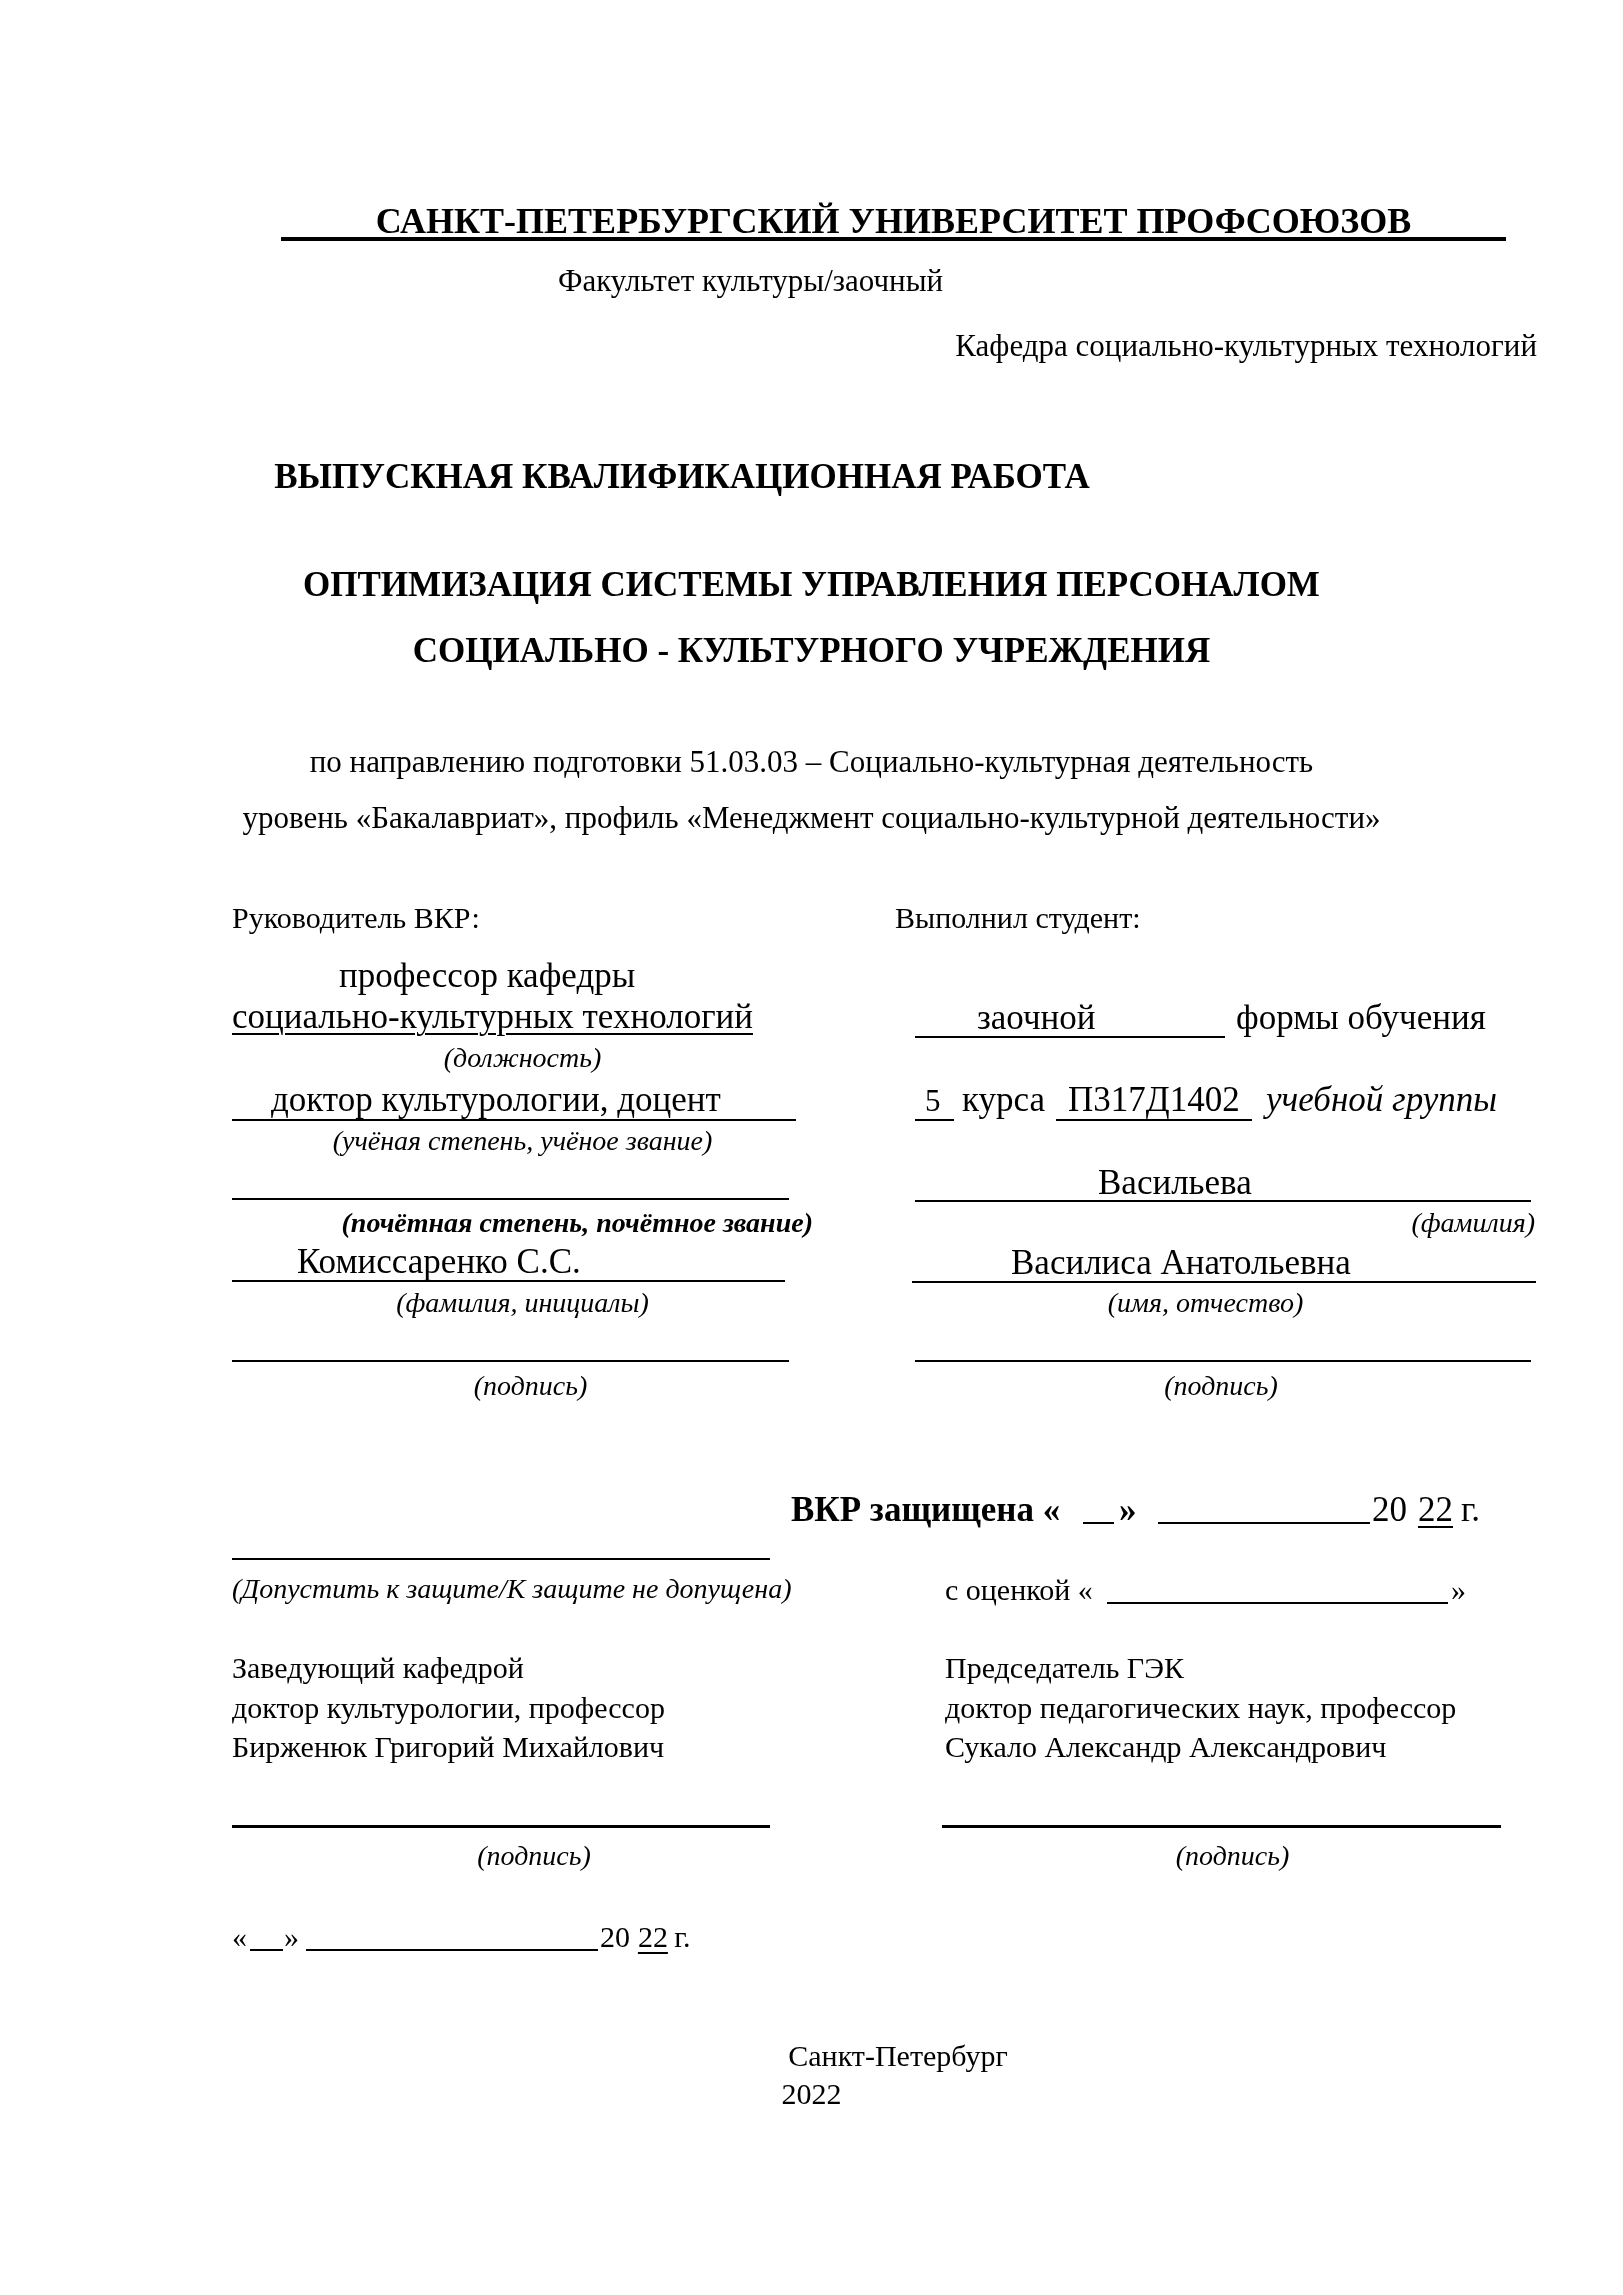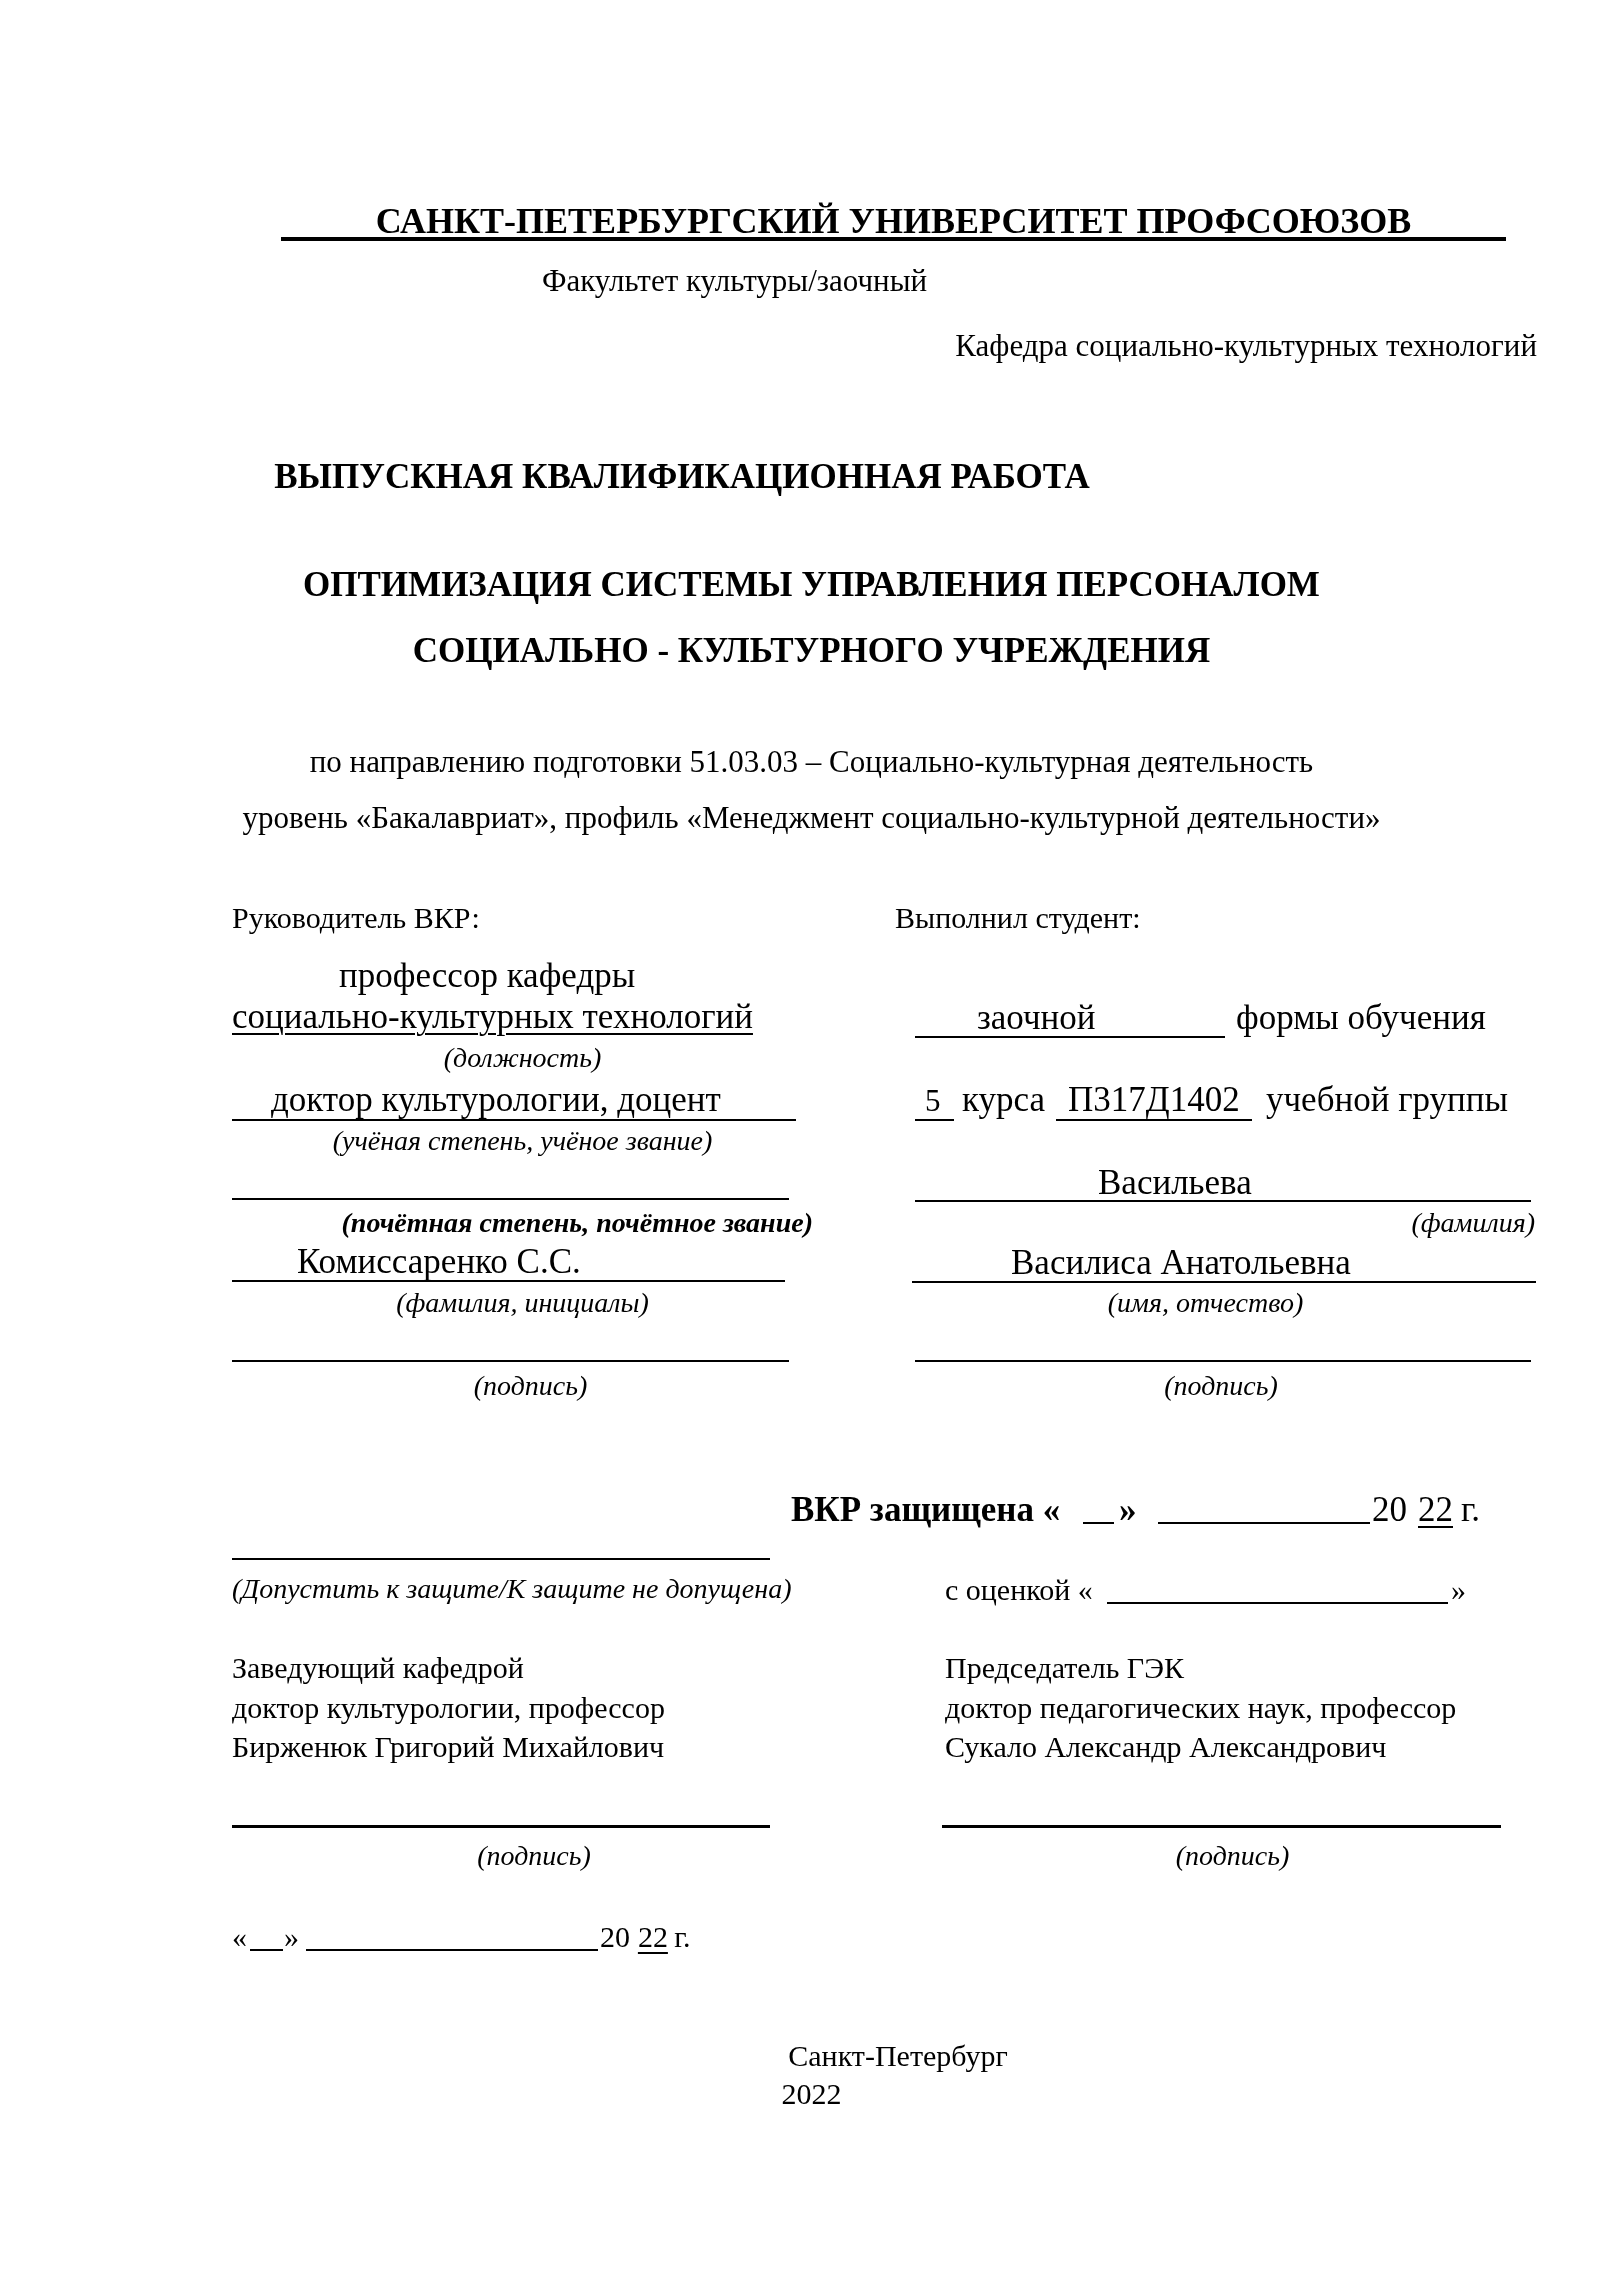--- a/index.html
+++ b/index.html
@@ -17,21 +17,21 @@
   .f36i { font-size: 28px; font-style: italic; }
 </style>
 </head>
 <body>
 
 <div class="abs b f46" style="left:281px; top:203px; width:1225px; text-align:center;">
   <span>САНКТ-ПЕТЕРБУРГСКИЙ УНИВЕРСИТЕТ ПРОФСОЮЗОВ</span>
 </div>
 <div class="line" style="left:281px; top:237px; width:1225px; height:3.9px;"></div>
 
-<div class="abs f40 center" style="left:0; top:265px; width:1469px; padding-left:0;">
+<div class="abs f40 center" style="left:0; top:265px; width:1469px; padding-left:16px;">
   <span style="position:relative; left:0;">Факультет культуры/заочный</span>
 </div>
 
 <div class="abs f40" style="right:86px; top:330px;">
   <span>Кафедра социально-культурных технологий</span>
 </div>
 
 <div class="abs b f44 center" style="left:0; top:459px; width:1364px;">
   <span>ВЫПУСКНАЯ КВАЛИФИКАЦИОННАЯ РАБОТА</span>
 </div>
@@ -105,21 +105,21 @@
 <div class="abs f40" style="left:925px; top:1085px;">
   <span>5</span>
 </div>
 <div class="abs f44" style="left:962px; top:1082px;">
   <span>курса</span>
 </div>
 <div class="line" style="left:1056px; top:1119px; width:196px; height:1.6px;"></div>
 <div class="abs f44" style="left:1068px; top:1082px;">
   <span>П317Д1402</span>
 </div>
-<div class="abs f44" style="left:1266px; top:1082px;">
+<div class="abs f44" style="left:1266px; top:1082px;font-style:italic;">
   <span>учебной группы</span>
 </div>
 
 <div class="line" style="left:915px; top:1200px; width:616px; height:1.6px;"></div>
 <div class="abs f44" style="left:1098px; top:1165px;">
   <span>Васильева</span>
 </div>
 <div class="abs f36i" style="left:915px; top:1209px; width:620px; text-align:right;">
   <span>(фамилия)</span>
 </div>

